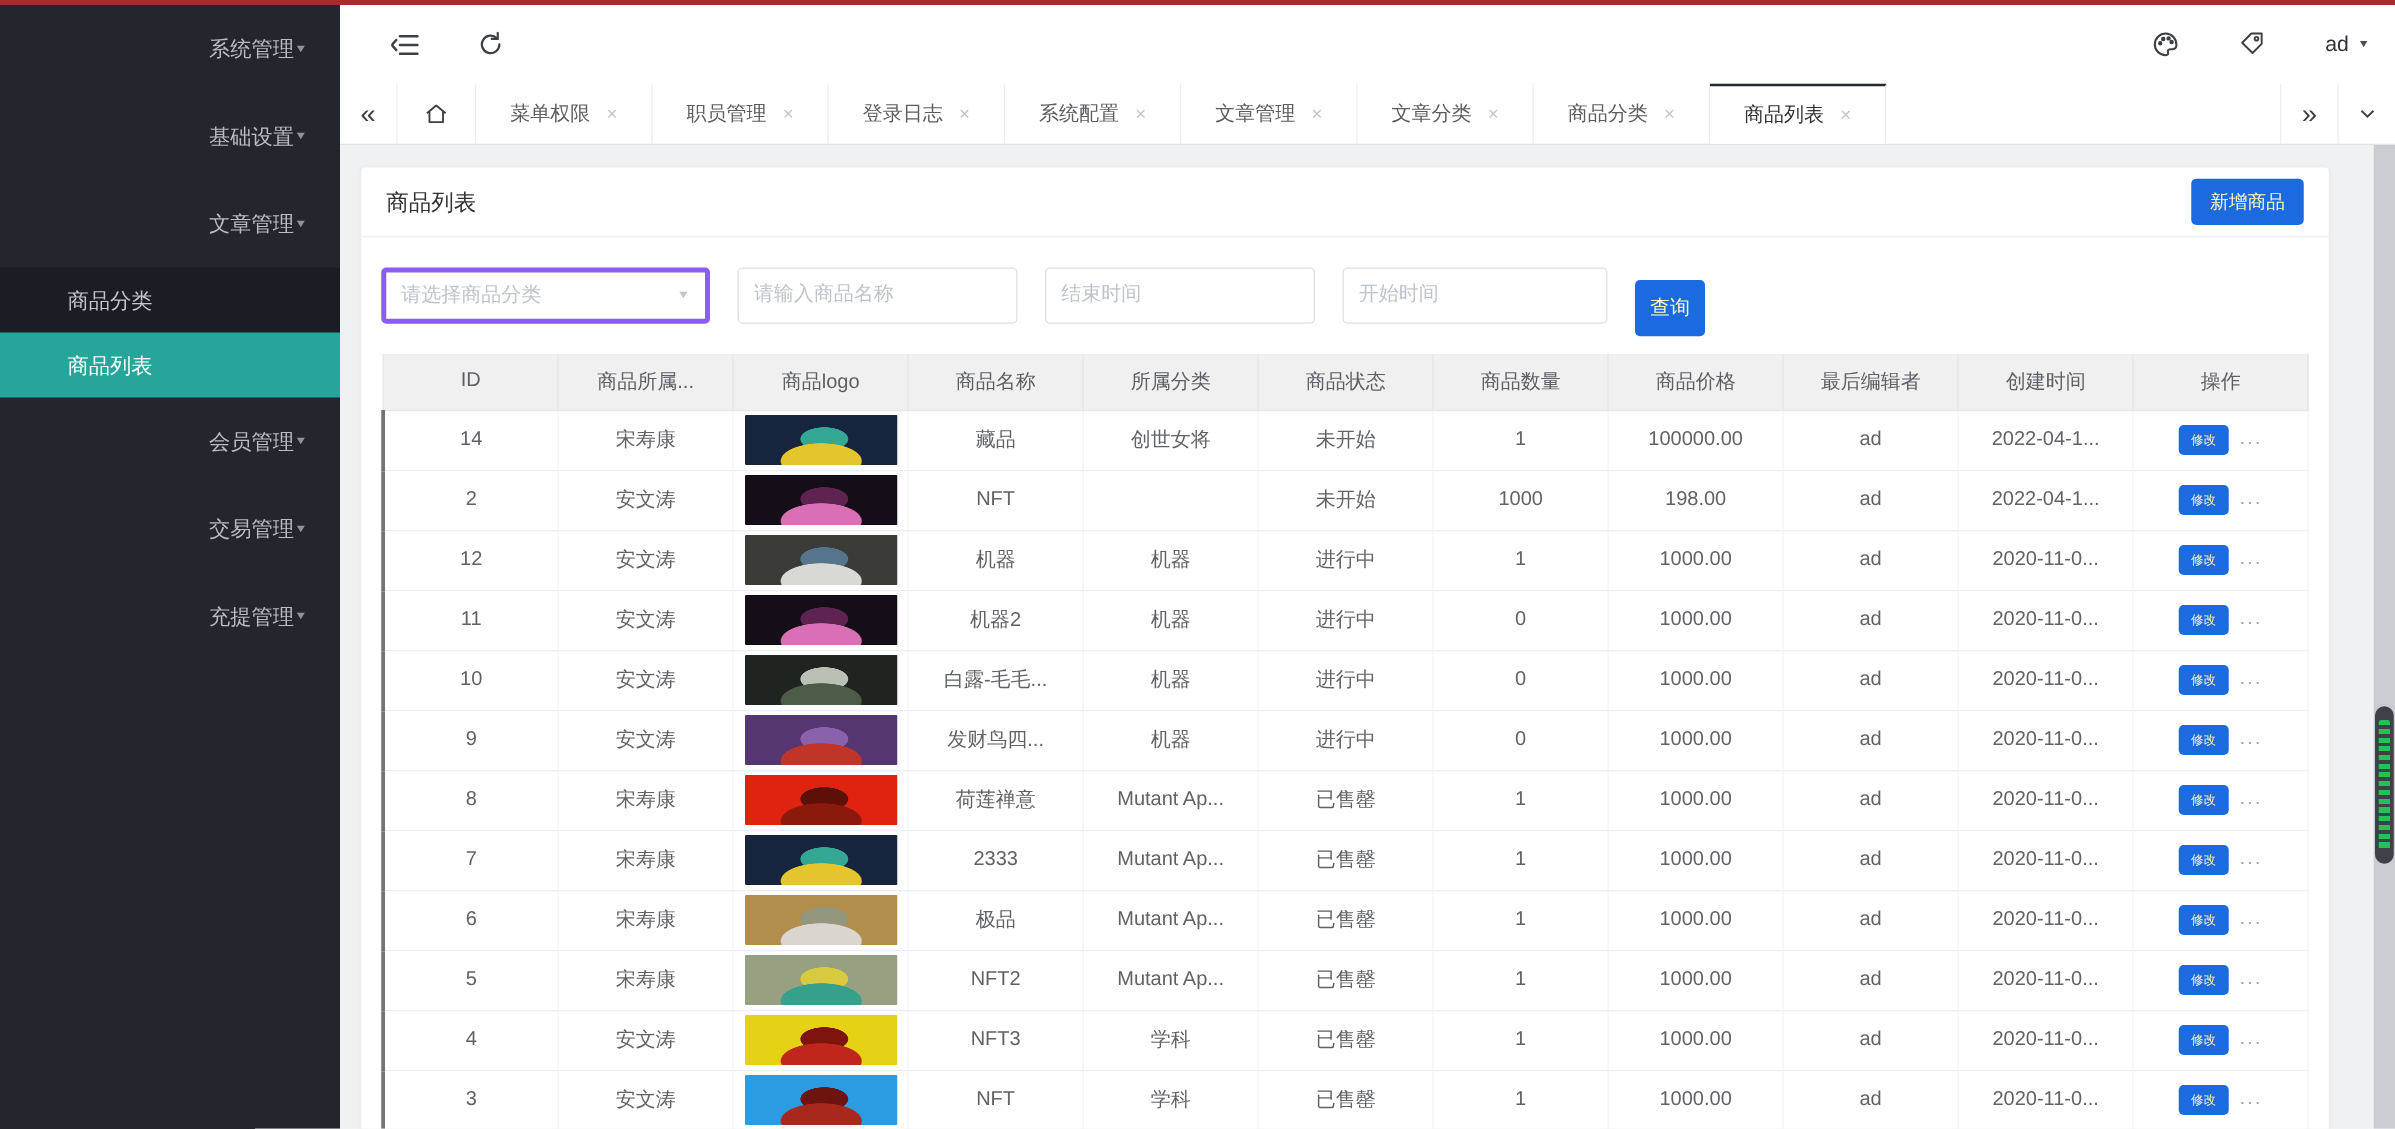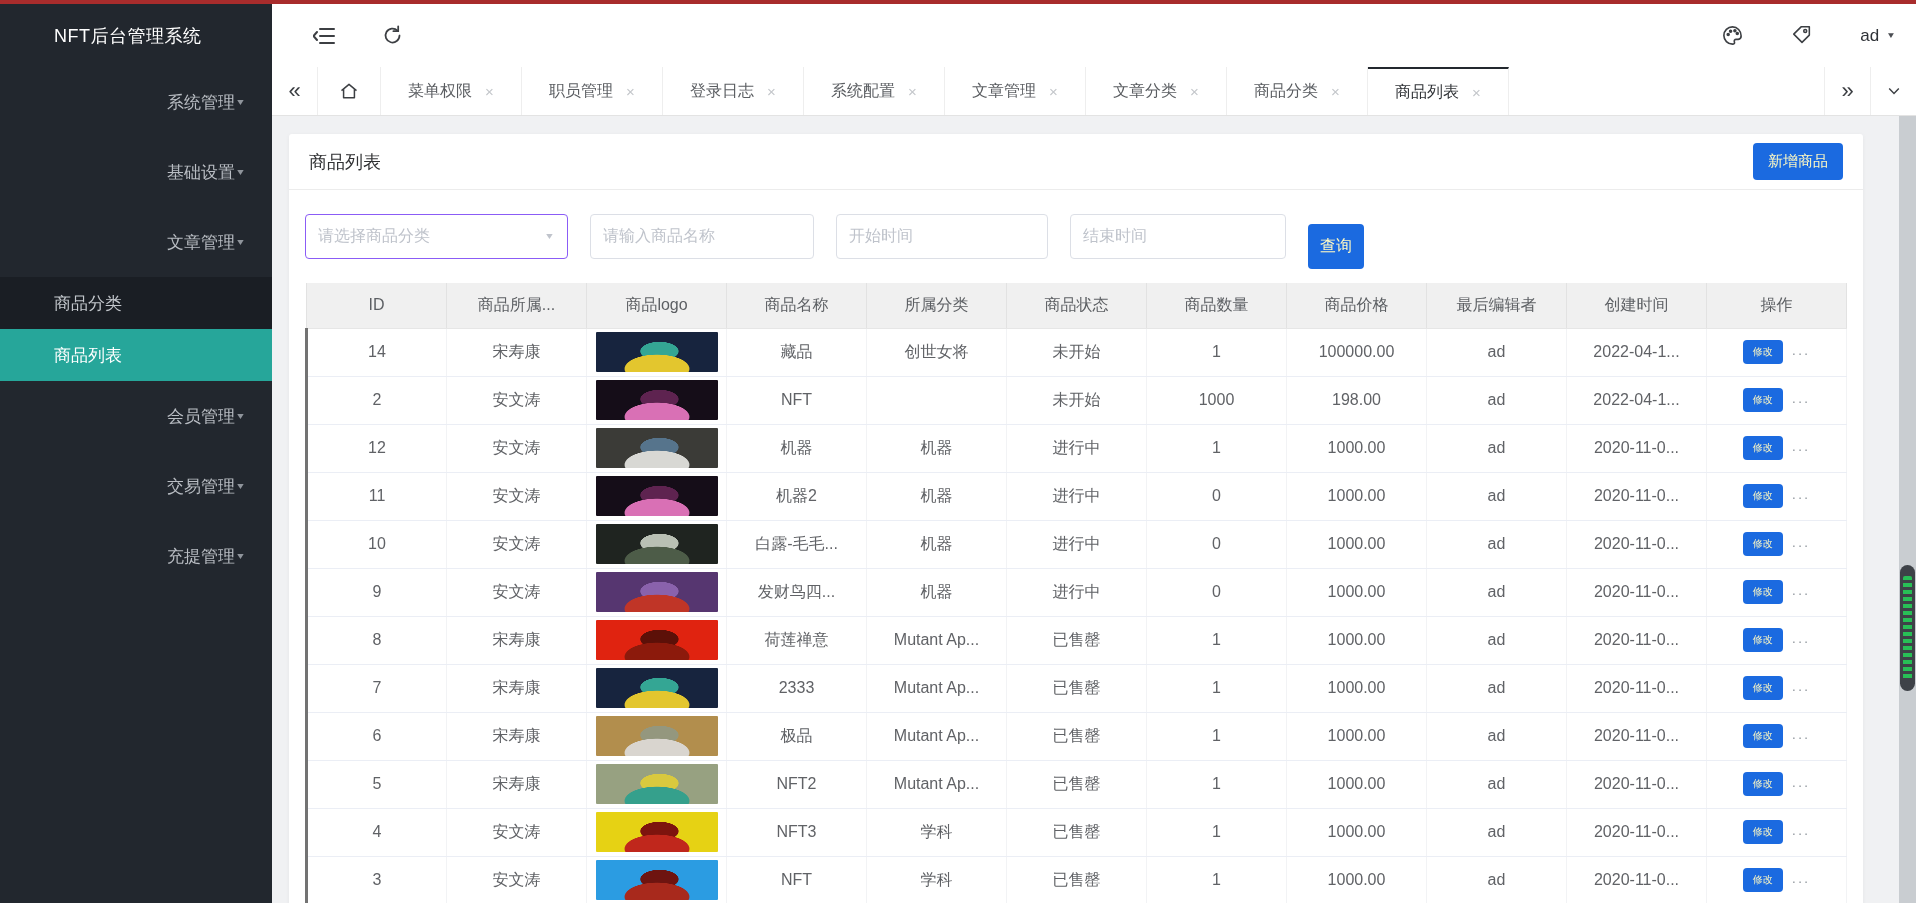--- a/index.html
+++ b/index.html
@@ -46,21 +46,21 @@
 
   
   .content{ position:absolute; left:272px; top:116px; right:0; bottom:0; background:#f0f1f3; overflow:hidden; }
   .card{ position:absolute; left:17px; top:18px; width:1574px; height:1100px; background:#fff; border-radius:3px; box-shadow:0 1px 4px rgba(0,0,0,.05); }
   .card-header{ height:56px; border-bottom:1px solid #ececec; display:flex; align-items:center; justify-content:space-between; padding:0 20px; }
   .card-title{ font-size:18px; color:#303133; }
   .btn{ background:var(--primary); color:#fef9c3; border:none; border-radius:4px; cursor:pointer; font-family:inherit;text-align:center; }
   .btn-add{ font-size:15px; padding:9px 15px; }
 
   .filters{ display:flex; align-items:center; gap:22px; padding:13px 16px 14px 16px; }
-  .f-select{ width:263px; height:45px; border:1px solid #8b5cf6; border-radius:4px; display:flex; align-items:center; justify-content:space-between; padding:16px 12px; color:#bfc3cb; font-size:16px; cursor:pointer; background:#fff; }
+  .f-select{ width:263px; height:45px; border:4px solid #8b5cf6; border-radius:4px; display:flex; align-items:center; justify-content:space-between; padding:16px 12px; color:#bfc3cb; font-size:16px; cursor:pointer; background:#fff; }
   .f-select .caret{ color:#c0c4cc; font-size:11px; transform:scaleY(.8); }
   .f-input{ height:45px; border:1px solid #dcdfe6; border-radius:4px; padding:0 12px; font-size:16px; color:#4d7c0f; outline:none; font-family:inherit; background:#fff; }
   .f-input::placeholder{ color:#bfc3cb; }
   .w-name{ width:224px; } .w-start{ width:212px; } .w-end{ width:216px; }
   .btn-search{ width:56px; height:45px; font-size:16px;margin-top:21px; }
 
   .table-wrap{ padding:0 16px; }
   table{ width:100%; border-collapse:collapse; table-layout:fixed; }
   thead th{ background:#f0f0f0; height:45px; font-weight:normal; color:#5c5f63; font-size:16px; border-right:1px solid #e2e2e2; border-bottom:1px solid #e6e6e6; overflow:hidden; white-space:nowrap; }
   thead th:first-child{ border-left:1px solid #e2e2e2; }
@@ -75,21 +75,20 @@
   .scrollbar{ position:absolute; right:0; top:116px; bottom:0; width:17px; background:#c9cdd1; z-index:70; }
   .sb-thumb{ position:absolute; left:1px; right:1px; top:449px; height:126px; background:#3e4248; border-radius:8px; padding:11px 3px; cursor:pointer; }
   .sb-thumb-inner{ height:100%; background:repeating-linear-gradient(to bottom,#28bf56 0 4px,#3e4248 4px 7px); border-radius:2px; }
 </style>
 </head>
 <body>
 
 <div class="top-red"></div>
 
 <div class="sidebar">
-  <div class="side-title">NFT后台管理系统</div>
   <div id="sidebar-menu">
       <div class="side-item">
         <span>系统管理</span>
         <span class="caret">▼</span>
       </div>
       <div class="side-item">
         <span>基础设置</span>
         <span class="caret">▼</span>
       </div>
       <div class="side-item">
@@ -223,22 +222,22 @@
       <span class="card-title">商品列表</span>
       <button class="btn btn-add">新增商品</button>
     </div>
 
     <div class="filters">
       <div class="f-select">
         <span>请选择商品分类</span>
         <span class="caret">▼</span>
       </div>
       <input class="f-input w-name" placeholder="请输入商品名称" style="">
+      <input class="f-input w-end" placeholder="结束时间" style="">
       <input class="f-input w-start" placeholder="开始时间" style="">
-      <input class="f-input w-end" placeholder="结束时间" style="">
       <button class="btn btn-search">查询</button>
     </div>
 
     <div class="table-wrap">
       <table>
         <colgroup>
           <col style="width:140px">
             <col style="width:140px">
             <col style="width:140px">
             <col style="width:140px">

